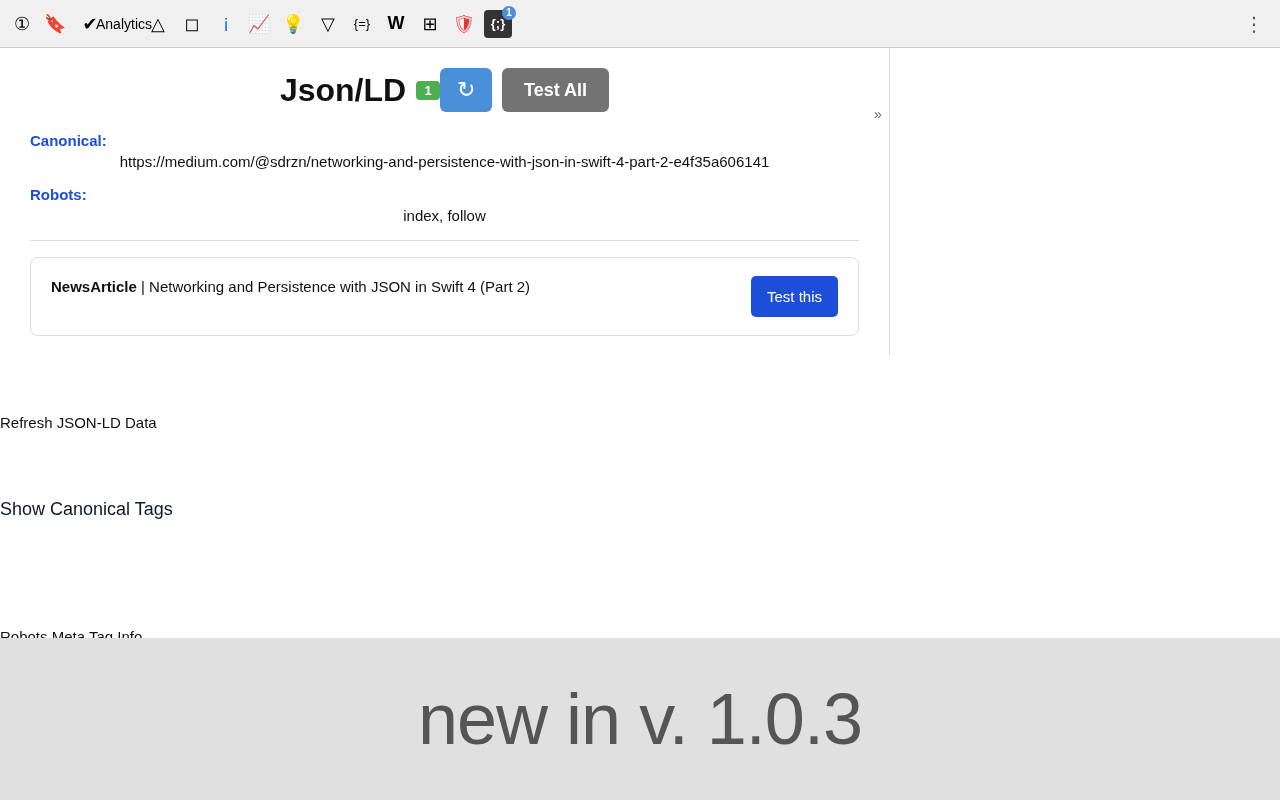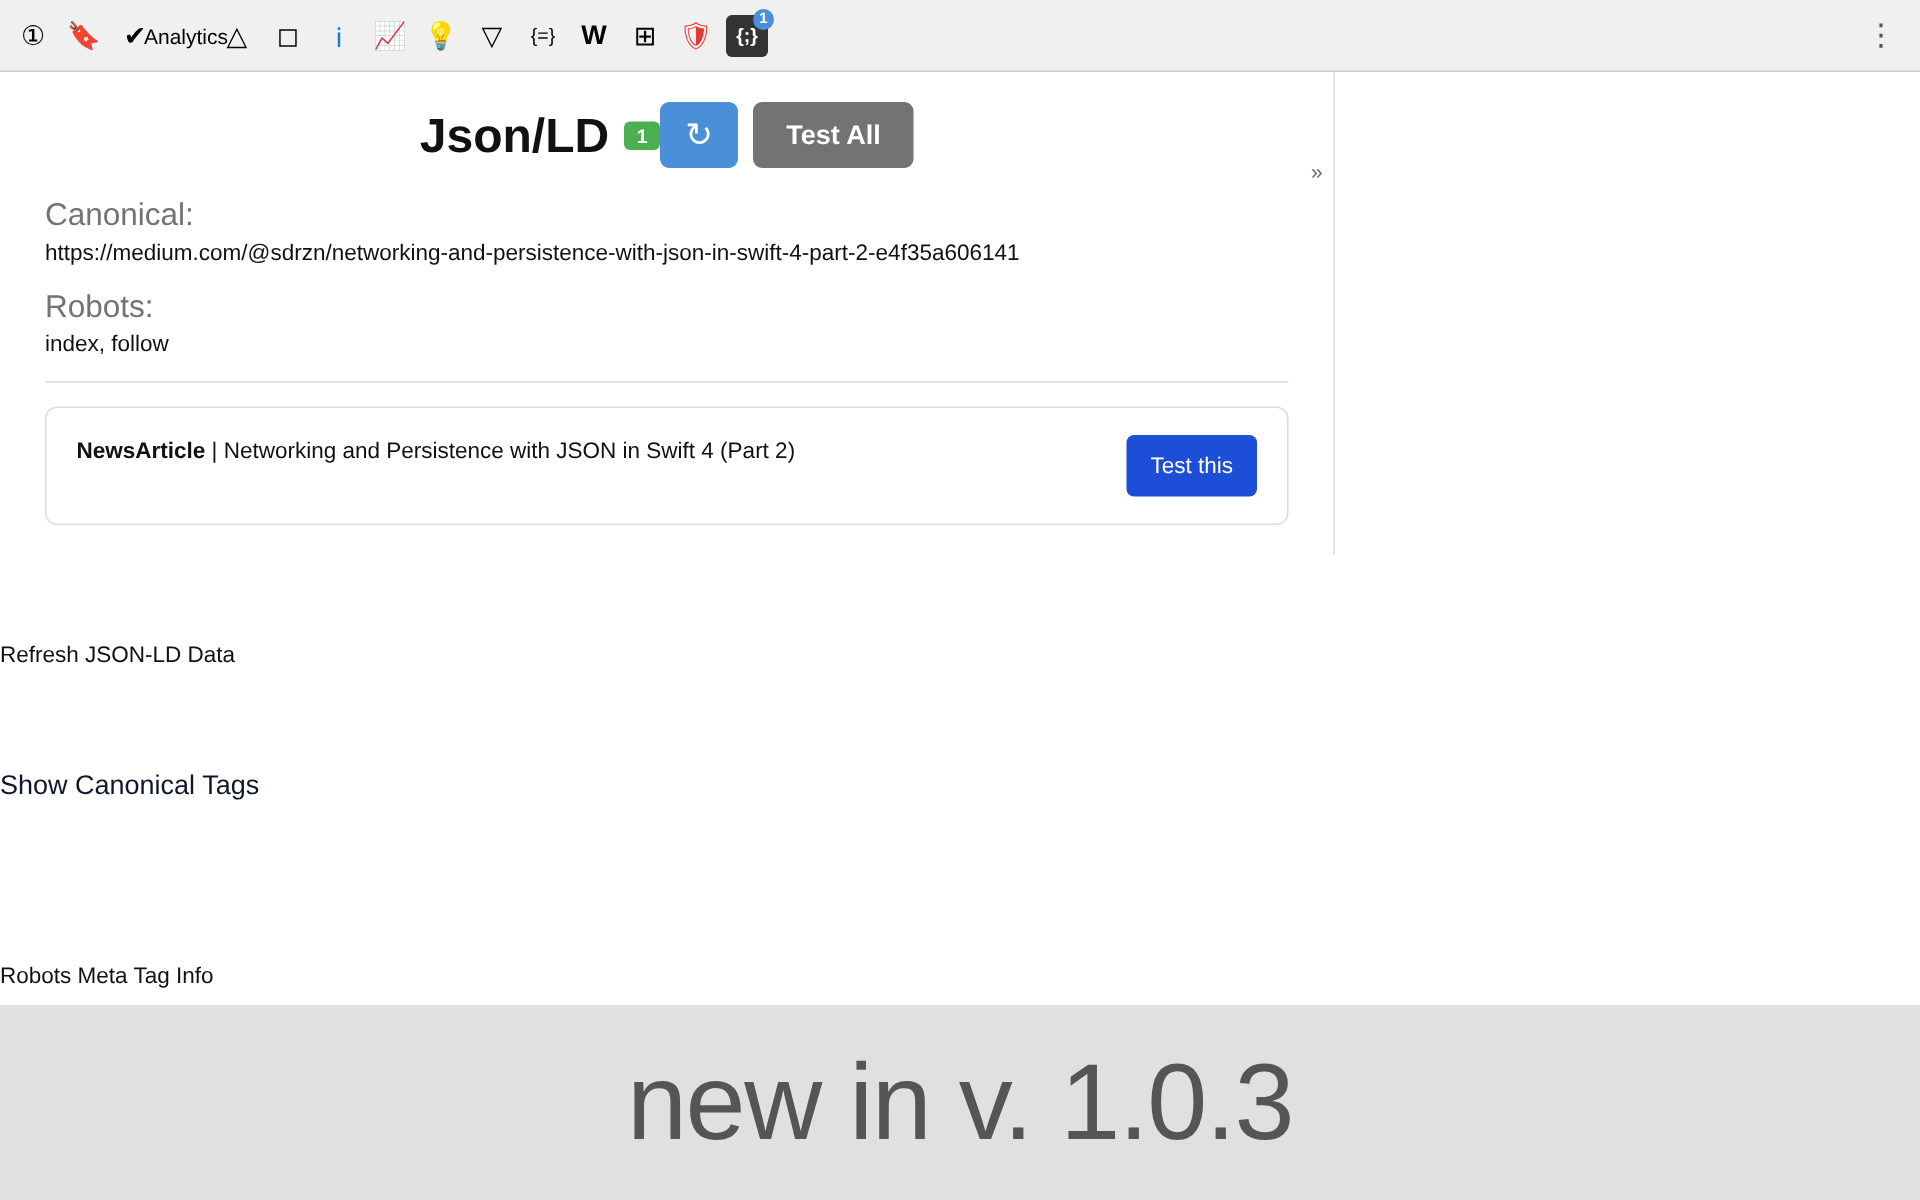--- a/index.html
+++ b/index.html
@@ -132,31 +132,32 @@
       border-radius: 6px;
       padding: 10px 22px;
       color: white;
       font-size: 18px;
       font-weight: 600;
       cursor: pointer;
     }
 
     
     .section-label {
-      font-weight: 400;
-      font-size: 21px;
-      color: #737373;
+      font-weight: 700;
+      font-size: 15px;
+      color: #1d4ed8;
       margin-bottom: 4px;
     }
 
     .section-value {
       font-size: 15px;
       color: #111;
       margin-bottom: 16px;
       word-break: break-all;
+      text-align: center;
     }
 
     .divider {
       border: none;
       border-top: 1px solid #ddd;
       margin: 16px 0;
     }
 
     
     .card {
@@ -191,21 +192,21 @@
       font-size: 15px;
       font-weight: 500;
       cursor: pointer;
       white-space: nowrap;
       flex-shrink: 0;
     }
 
     
     .bottom-banner {
       background: #e0e0e0;
-      height: 130px;
+      height: 162px;
       display: flex;
       align-items: center;
       justify-content: center;
       position: absolute;
       bottom: 0;
       left: 0;
       width: 1280px;
     }
 
     .banner-text {

